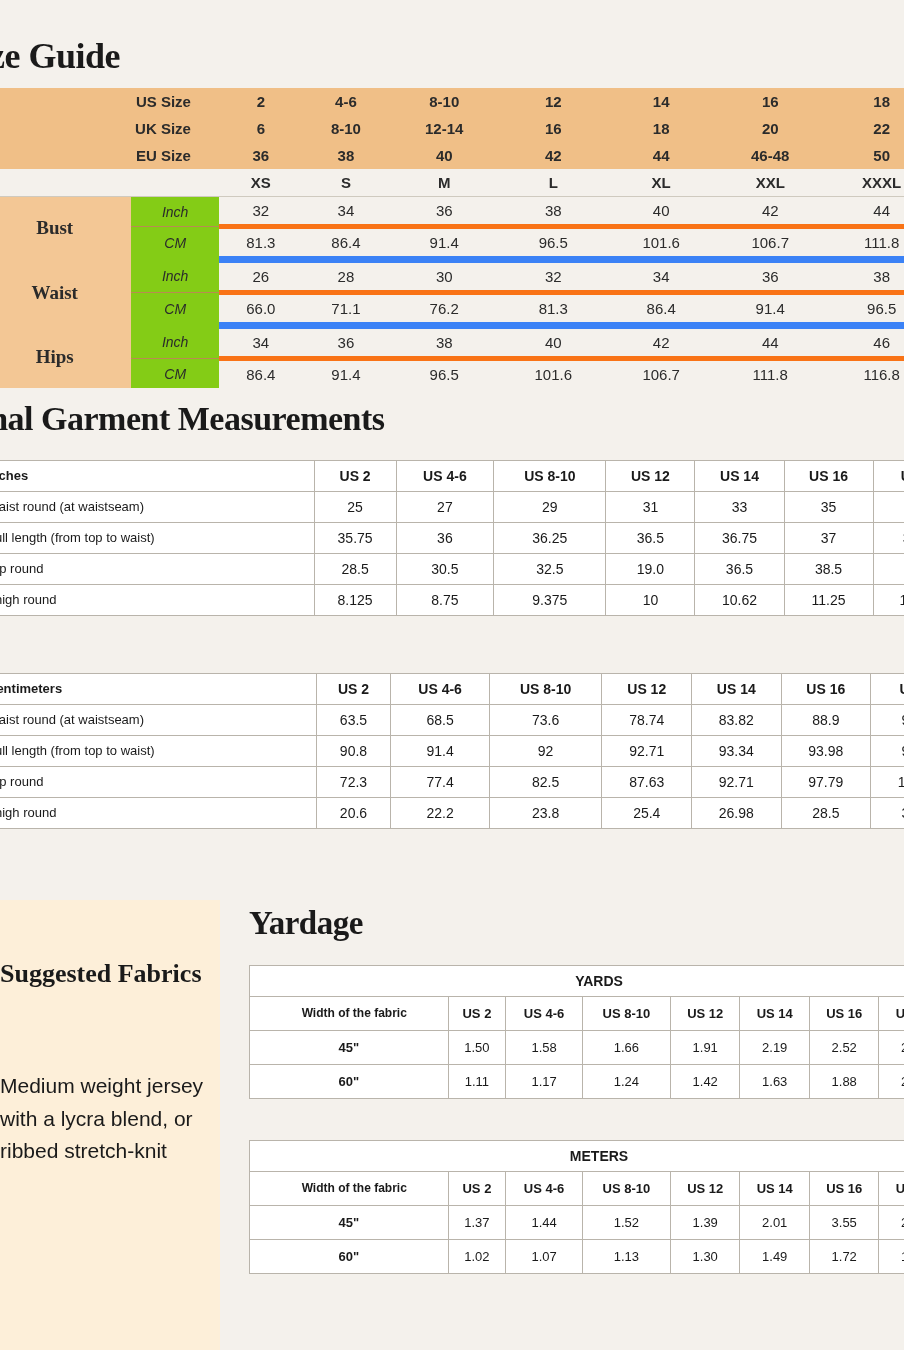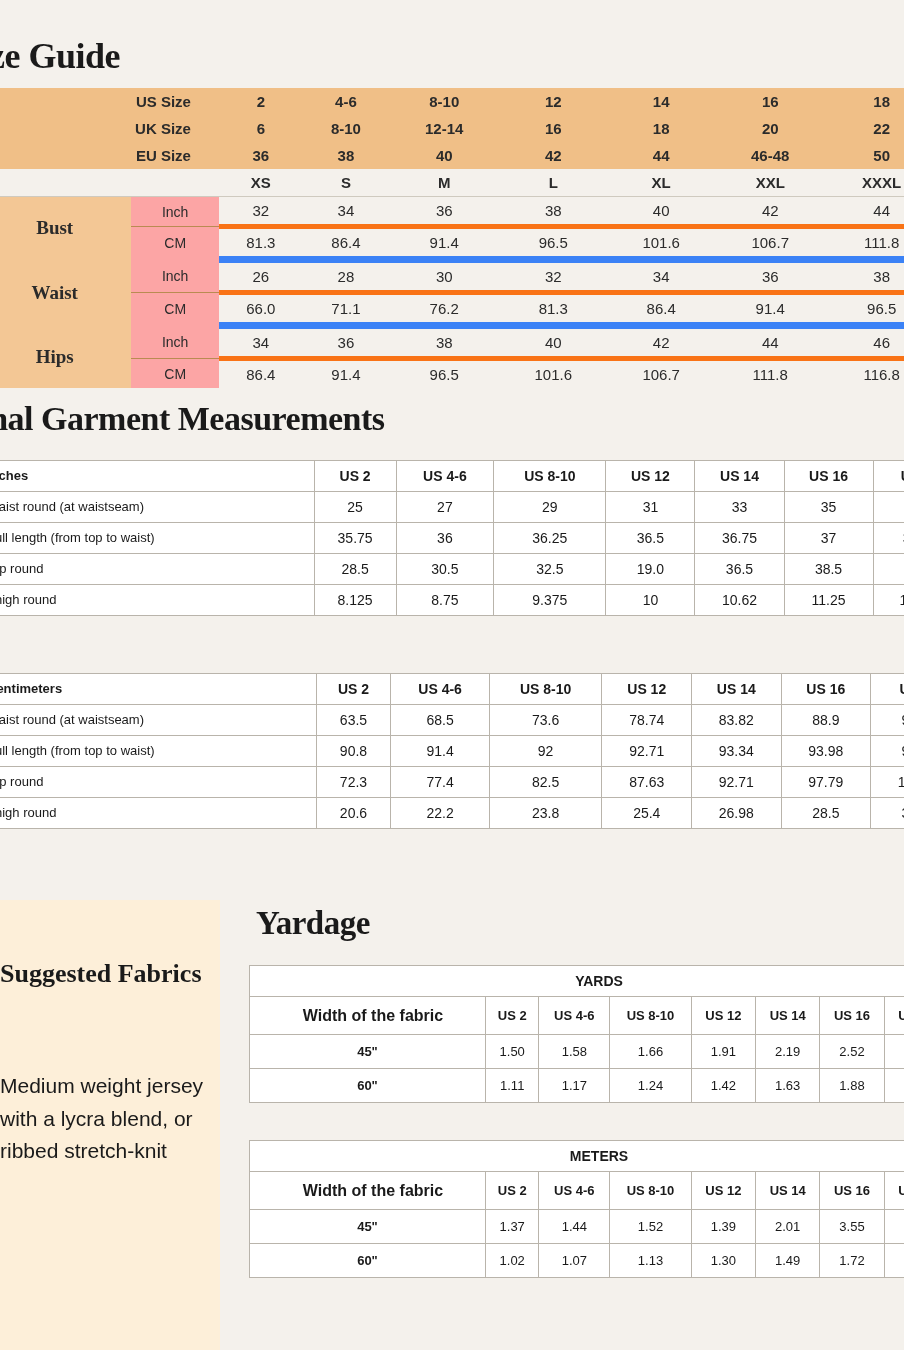--- a/index.html
+++ b/index.html
@@ -38,21 +38,21 @@
   .sg-head td{background:#f0bf87;font-weight:bold;}
   .sg-head td.lbl{text-align:right;padding-right:28px;}
   .sg-table td.lbl{text-align:right;padding-right:28px;font-weight:bold;}
   .sg-letters td{font-weight:bold;background:#f4f1ec;border-bottom:1px solid #cfcabf;}
   .sg-letters td.lbl{background:#f4f1ec;}
   .grp-name{
     background:#f3c795;font-weight:bold;text-align:right;padding-right:10px;
     font-family:"Liberation Serif", serif;font-size:19px;
   }
   .grp-unit{
-    background:#fca5a5;text-align:center;font-size:14px;color:#3a3a3a;
+    background:#84cc16;text-align:center;font-size:14px;color:#3a3a3a;font-style:italic;
   }
   .unit-inch{border-bottom:1px solid #b98b52;}
   .sg-val{border-bottom:5px solid #f97316;}
   .sg-val-last{border-bottom:7px solid #3b82f6;}
 
   
   .fgm-title{position:absolute;left:-40px;top:400px;font-size:34px;}
   .fgm-table{
     position:absolute;border-collapse:collapse;font-size:14px;
     left:-22px;width:990px;
@@ -83,33 +83,33 @@
     line-height:1.45;padding-left:60px;box-sizing:border-box;
   }
   .fabrics-body{
     position:absolute;left:-60px;top:1070px;width:290px;
     font-size:21px;line-height:1.55;color:#1a1a1a;
     padding-left:60px;box-sizing:border-box;
     font-family:"Liberation Sans", sans-serif;
   }
 
   
-  .yard-title{position:absolute;left:256px;top:905px;font-size:33px;}
+  .yard-title{position:absolute;left:249px;top:905px;font-size:33px;}
   .yard-table{
     position:absolute;left:249px;border-collapse:collapse;
     width:700px;background:#fff;font-size:13px;
   }
   .yard-yards{top:965px;}
   .yard-meters{top:1140px;}
   .yard-table td{
     border:1px solid #b9b4ab;text-align:center;padding:9px 3px;
   }
   .yard-table td.caption{font-weight:bold;font-size:14px;padding:7px 0;}
   .yard-table td.hdr{font-weight:bold;}
-  .yard-table td.widthlab{font-weight:bold;font-size:16px;line-height:1.2;padding-left:14px;}
+  .yard-table td.widthlab{font-weight:bold;font-size:12px;line-height:1.2;padding-left:14px;}
 </style>
 </head>
 <body>
 
 <div class="page">
 
   <h1 class="sizeguide-title">Size Guide</h1>
 
   <table class="sg-table">
     <tbody>

